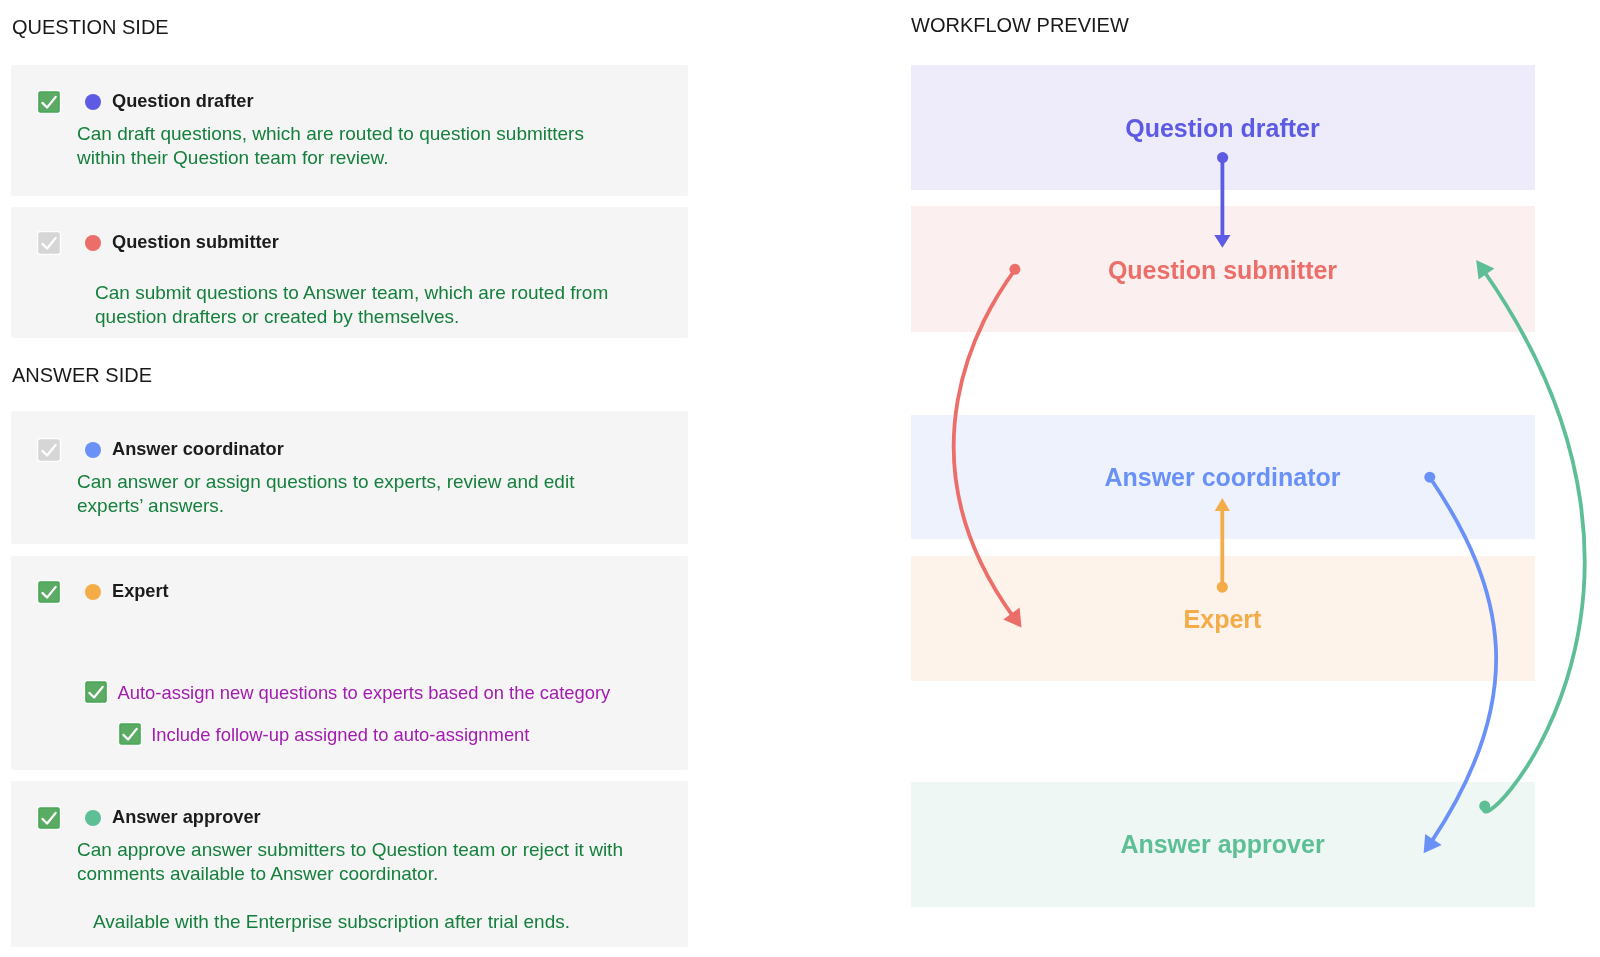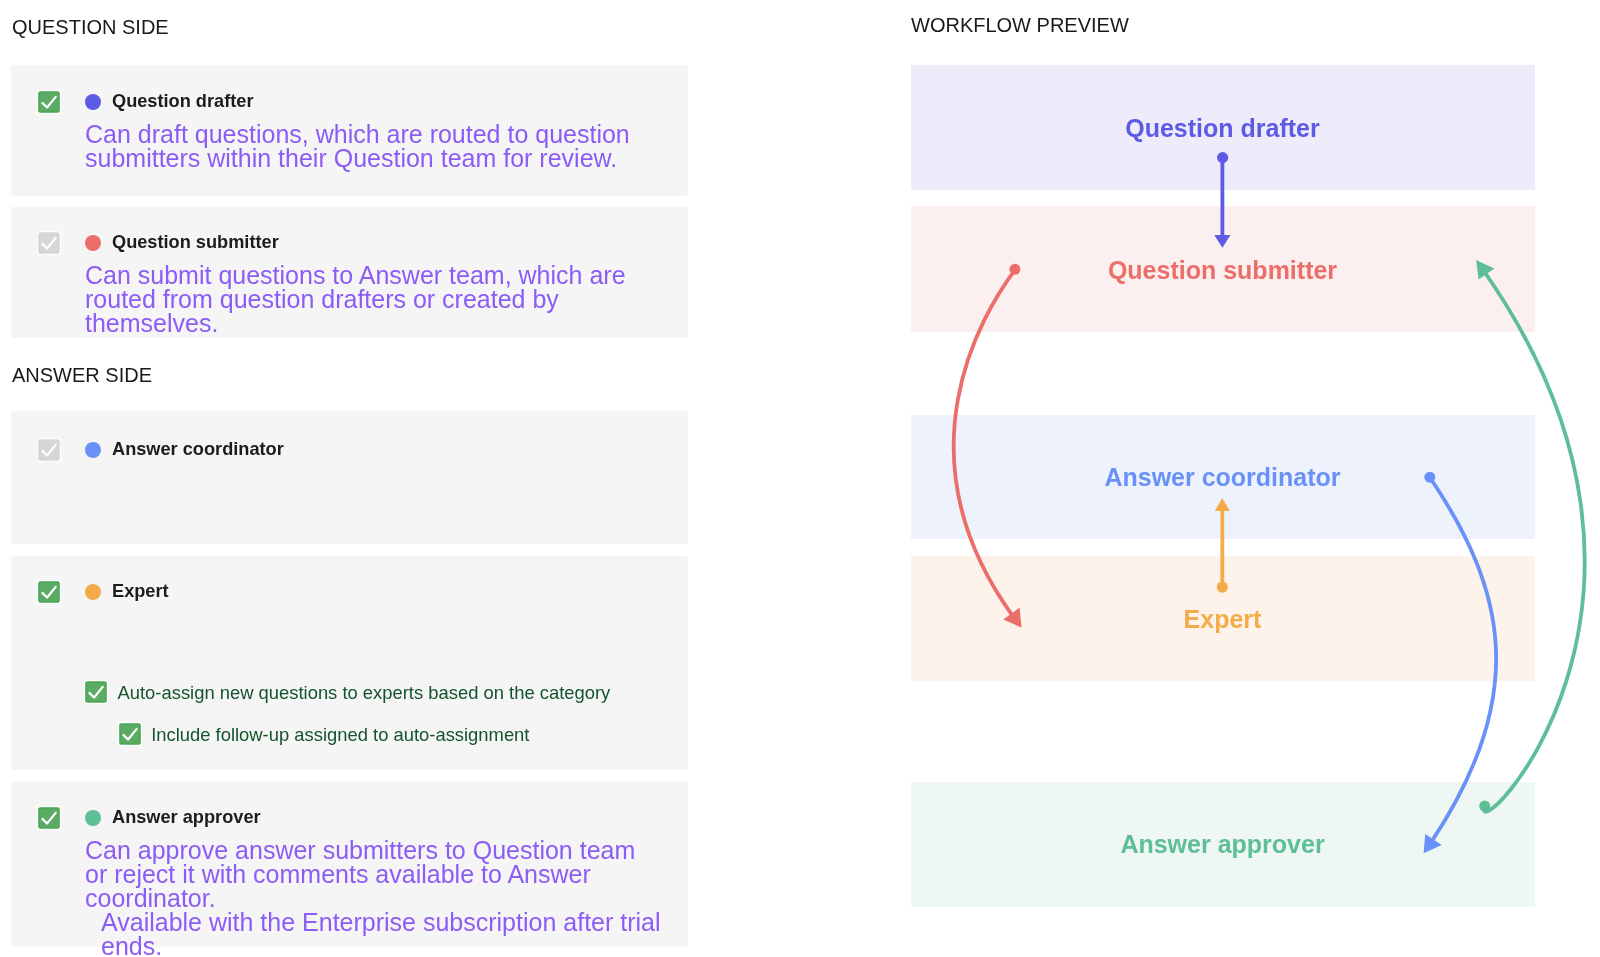--- a/index.html
+++ b/index.html
@@ -9,23 +9,23 @@
  -webkit-font-smoothing:antialiased;overflow:hidden}
 .page{position:relative;width:1292px;height:957px;background:#fff}
 .section-title{position:absolute;font-size:20px;color:#191919;font-weight:400;line-height:20px;white-space:nowrap}
 .card{position:absolute;left:11px;width:677px;background:#f5f5f5;border-radius:2px}
 .row-head{left:27px}
 .row-head{position:absolute;left:27px;display:flex;align-items:center;height:21px}
 .cb{line-height:0;display:block;flex:0 0 auto}
 .cbsvg{display:block;margin:-1.5px}
 .dot{border-radius:50%;display:block;flex:0 0 auto;width:16px;height:16px;margin-left:26px}
 .role-name{font-weight:700;font-size:18.2px;color:#1c1c1c;white-space:nowrap;line-height:21px;margin-left:11px}
-.desc,.note{position:absolute;left:74px;font-size:25px;color:#8b5cf6;line-height:24px;width:560px}
+.desc,.note{position:absolute;left:66px;font-size:19px;color:#15803d;line-height:24px;width:560px}
 .sub-row{position:absolute;display:flex;align-items:center;height:21px}
-.sub-label{font-size:18.4px;color:#14532d;white-space:nowrap;line-height:21px;margin-left:11px}
+.sub-label{font-size:18.4px;color:#a21caf;white-space:nowrap;line-height:21px;margin-left:11px}
 .band{position:absolute;left:911px;width:623.5px}
 .band-label{position:absolute;left:911px;width:623px;text-align:center;font-weight:700;
  font-size:25px;line-height:25px;white-space:nowrap}
 svg.arrows{position:absolute;left:0;top:0;width:1600px;height:957px}
 </style>
 </head>
 <body>
 
 <div class="page">
   <h2 class="section-title" style="left:12px;top:17px;margin:0">QUESTION SIDE</h2>
@@ -50,34 +50,35 @@
       <span class="cb">
           <svg class="cbsvg" width="24" height="24" viewBox="0 0 24 24">
             <rect x="0" y="0" width="24" height="24" rx="2.5" fill="#ffffff"></rect>
             <rect class="cbbox" x="2" y="2" width="20" height="20" rx="1.2" fill="#d6d6d6" stroke="#d6d6d6" stroke-width="1.6"></rect>
             <path class="cbtick" d="M5.40 12.90 L10.10 17.50 L18.70 6.90" fill="none" stroke="#ffffff" stroke-width="2.2" stroke-linecap="round" stroke-linejoin="round"></path>
           </svg>
         </span>
       <span class="dot" style="background:#ec6e69"></span>
       <span class="role-name">Question submitter</span>
     </div>
-    <p class="desc" style="top:56.5px;margin:0">Can submit questions to Answer team, which are routed from question drafters or created by themselves.</p>
+    <p class="desc" style="top:56.5px;margin:18px">Can submit questions to Answer team, which are routed from question drafters or created by themselves.</p>
   </section>
   <section class="card" style="top: 410.5px; height: 133.5px; background: rgb(245, 245, 245);">
     <div class="row-head" style="top:28.5px">
       <span class="cb">
           <svg class="cbsvg" width="24" height="24" viewBox="0 0 24 24">
             <rect x="0" y="0" width="24" height="24" rx="2.5" fill="#ffffff"></rect>
             <rect class="cbbox" x="2" y="2" width="20" height="20" rx="1.2" fill="#d6d6d6" stroke="#d6d6d6" stroke-width="1.6"></rect>
             <path class="cbtick" d="M5.40 12.90 L10.10 17.50 L18.70 6.90" fill="none" stroke="#ffffff" stroke-width="2.2" stroke-linecap="round" stroke-linejoin="round"></path>
           </svg>
         </span>
       <span class="dot" style="background:#6a91f7"></span>
       <span class="role-name">Answer coordinator</span>
     </div>
+    <p class="desc" style="top:59.5px;margin:0">Can answer or assign questions to experts, review and edit experts’ answers.</p>
   </section>
   <section class="card" style="top: 555.5px; height: 214.5px; background: rgb(245, 245, 245);">
     <div class="row-head" style="top:25.5px">
       <span class="cb">
           <svg class="cbsvg" width="24" height="24" viewBox="0 0 24 24">
             <rect x="0" y="0" width="24" height="24" rx="2.5" fill="#ffffff"></rect>
             <rect class="cbbox" x="2" y="2" width="20" height="20" rx="1.2" fill="#5cab65" stroke="#47a855" stroke-width="1.6"></rect>
             <path class="cbtick" d="M5.40 12.90 L10.10 17.50 L18.70 6.90" fill="none" stroke="#ffffff" stroke-width="2.2" stroke-linecap="round" stroke-linejoin="round"></path>
           </svg>
         </span>

